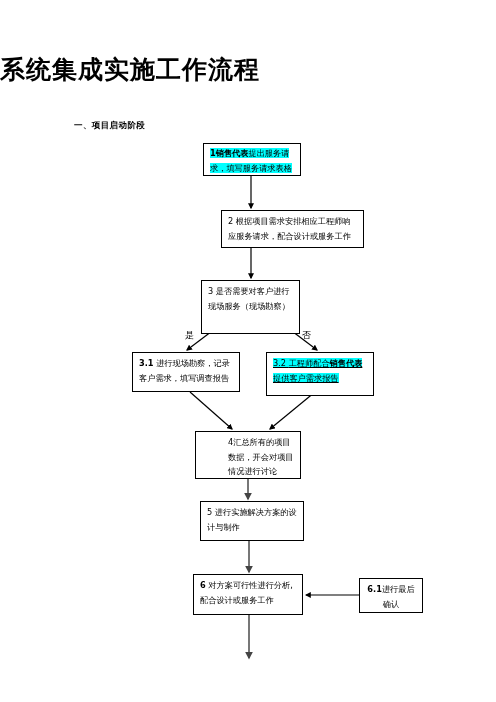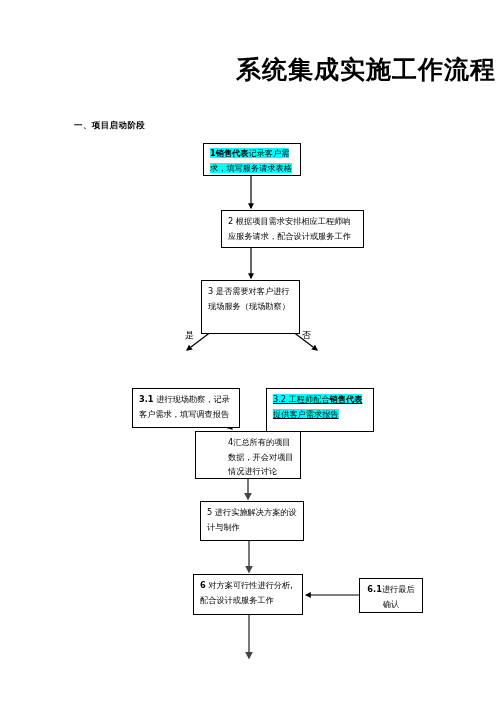--- a/index.html
+++ b/index.html
@@ -21,21 +21,21 @@
     height: 702px;
     background: #ffffff;
   }
 
   
   .doc-title {
     position: absolute;
     left: 0;
     top: 53px;
     width: 496px;
-    text-align: right;
+    text-align: left;
     font-family: "DejaVu Serif", "Liberation Serif", serif;
     font-size: 25px;
     font-weight: bold;
     color: #000000;
     letter-spacing: 1px;
     white-space: nowrap;
   }
 
   
   .section-heading {
@@ -77,21 +77,21 @@
   #node-3   { left:201px; top:280px; width: 99px; height: 54px; }
   #node-31  { left:132px; top:352px; width:108px; height: 40px; }
   #node-32  { left:266px; top:352px; width:108px; height: 44px; text-decoration: underline; }
   #node-4   { left:195px; top:431px; width:106px; height: 48px; padding-left: 32px; }
   #node-5   { left:200px; top:501px; width:104px; height: 40px; }
   #node-6   { left:193px; top:574px; width:110px; height: 41px; }
   #node-61  { left:359px; top:578px; width: 64px; height: 35px; text-align: center; }
 
   
   #node-1 { line-height: 14.5px; padding-top: 2px; }
-  #node-31, #node-32 { line-height: 15px; margin-top: 36px; }
+  #node-31, #node-32 { line-height: 15px; }
   #node-4 { line-height: 14.5px; }
 
   
   .branch-label {
     position: absolute;
     font-size: 9px;
     color: #000000;
     font-family: "DejaVu Serif", "Liberation Serif", serif;
   }
   #branch-yes { left: 185px; top: 329px; }
@@ -140,21 +140,21 @@
     <line x1="248" y1="479" x2="248" y2="499" stroke="#555555" stroke-width="1.6" marker-end="url(#arrowGray)"></line>
 
     <line x1="249" y1="541" x2="249" y2="572" stroke="#555555" stroke-width="1.6" marker-end="url(#arrowGray)"></line>
 
     <line x1="359" y1="595" x2="306" y2="595" stroke="#000000" stroke-width="1.2" marker-end="url(#arrowBlack)"></line>
 
     <line x1="249" y1="615" x2="249" y2="658" stroke="#555555" stroke-width="1.6" marker-end="url(#arrowGray)"></line>
   </svg>
 
   <div class="node" id="node-1">
-    <span class="hl"><b>1</b><b>销售代表</b><span>记录客户需求，填写服务请求表格</span></span>
+    <span class="hl"><b>1</b><b>销售代表</b><span>提出服务请求，填写服务请求表格</span></span>
   </div>
 
   <div class="node" id="node-2">
     <span>2</span>
     <span>根据项目需求安排相应工程师响应服务请求，配合设计或服务工作</span>
   </div>
 
   <div class="node" id="node-3">
     <span>3</span>
     <span>是否需要对客户进行现场服务（现场勘察）</span>

